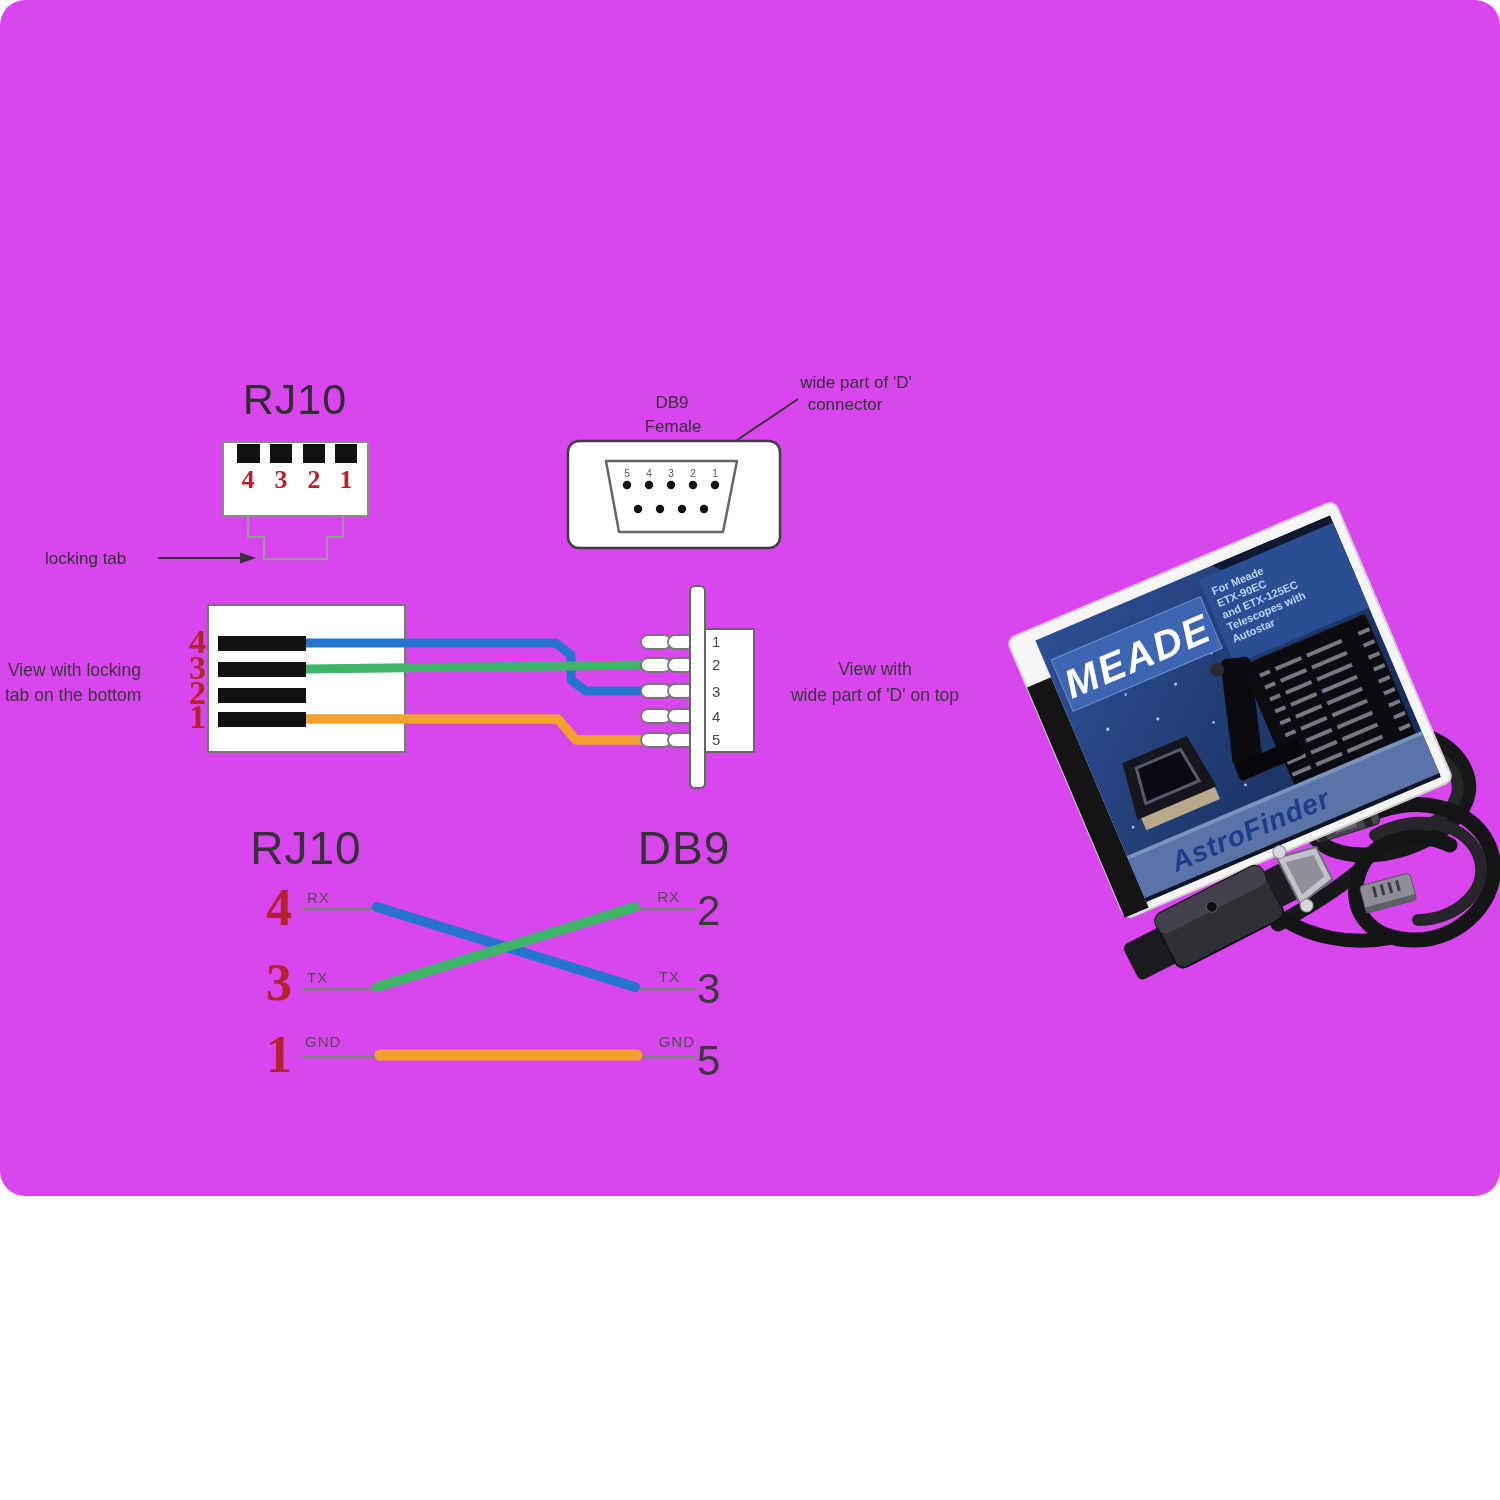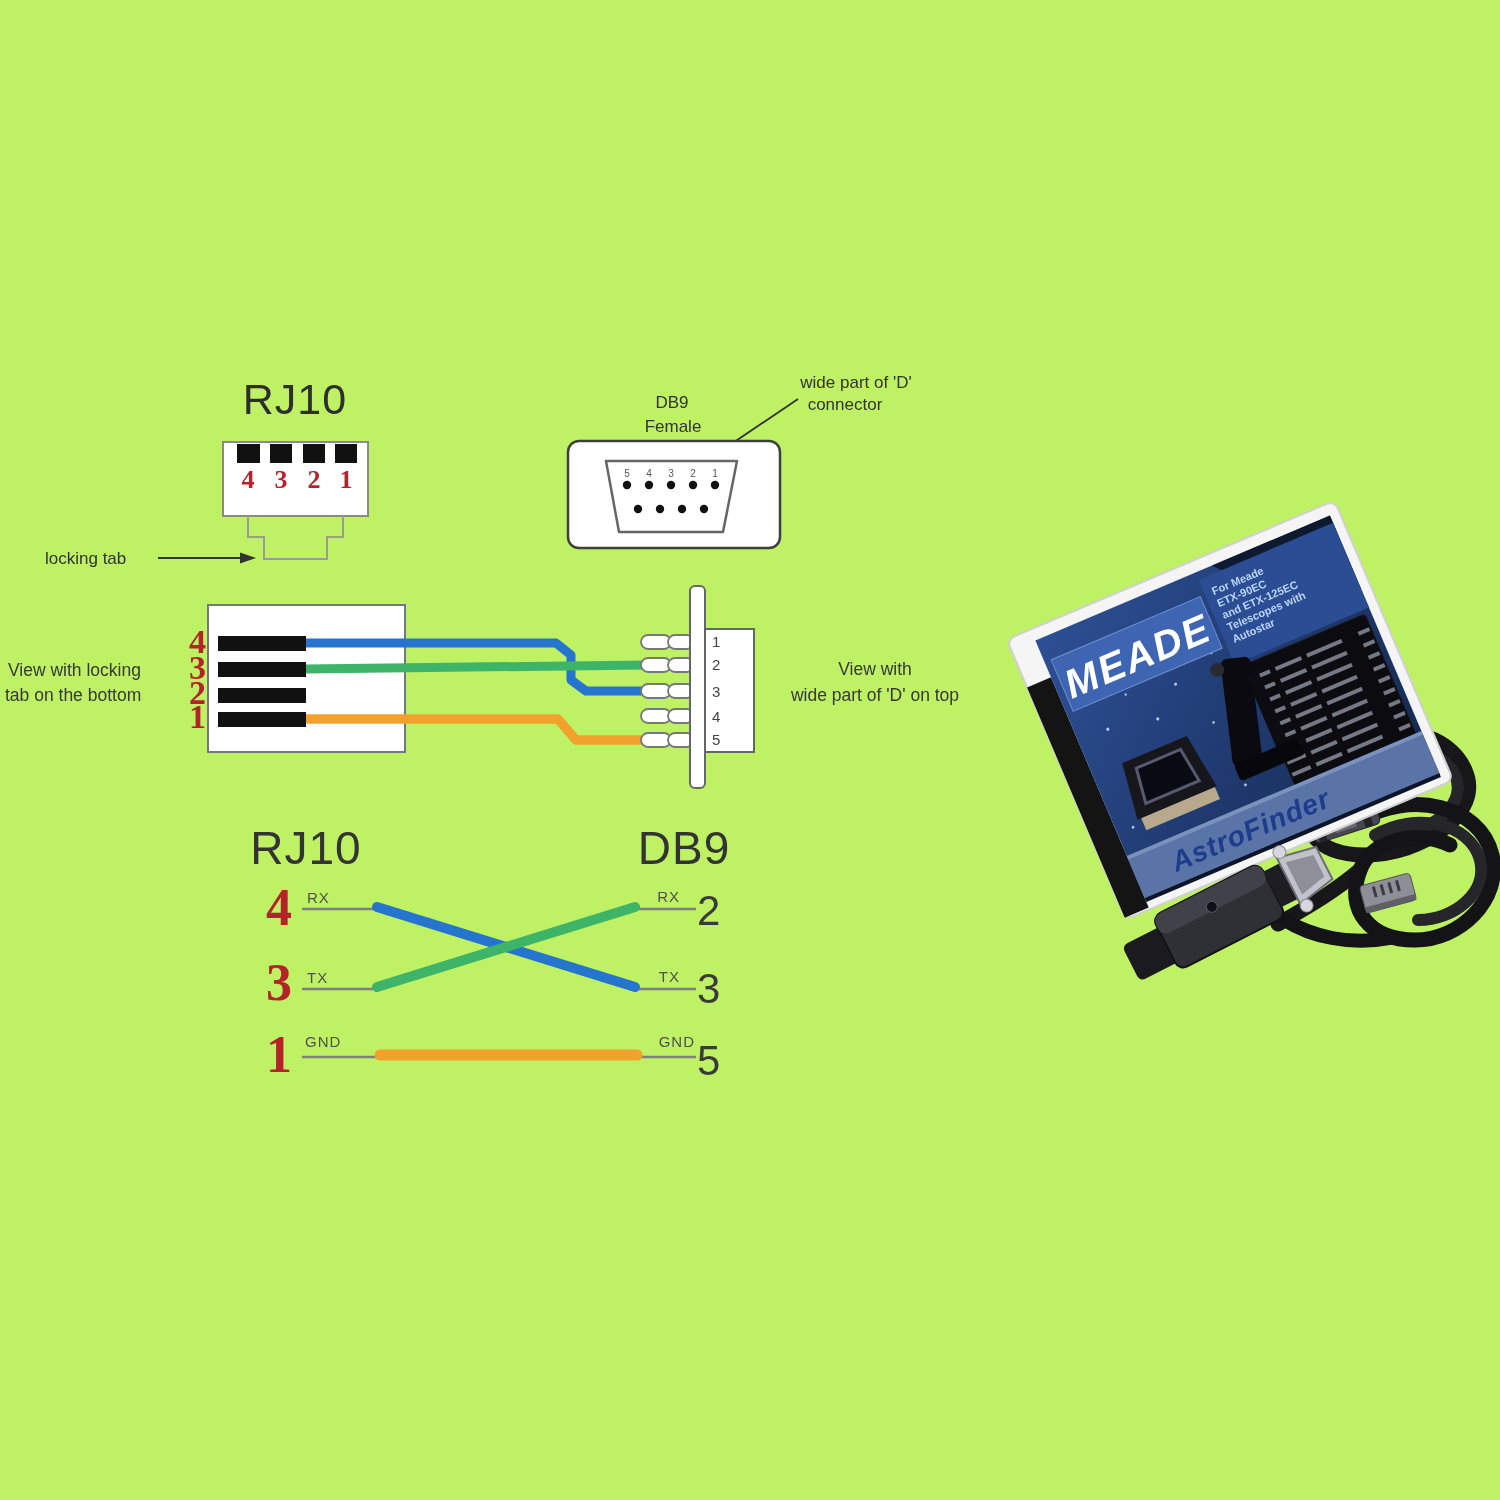--- a/index.html
+++ b/index.html
@@ -1,17 +1,17 @@
 <!DOCTYPE html>
 <html><head>
 <meta charset="utf-8">
 <style>
   html,body{margin:0;padding:0;background:#fff;}
-  .canvas{position:relative;width:1500px;height:1500px;background:#bef264;overflow:hidden;
-          font-family:"Liberation Sans",sans-serif;}
+  .canvas{position:relative;width:1500px;height:1196px;background:#d946ef;overflow:hidden;
+          font-family:"Liberation Sans",sans-serif;border-radius:25px;}
   svg{position:absolute;display:block;}
   #diagram-svg{left:0;top:0;}
   #photo-svg{left:1000px;top:440px;}
   text{font-family:"Liberation Sans",sans-serif;}
   .serifdigit{font-family:"Liberation Serif",serif;font-weight:bold;}
 </style>
 </head>
 <body>
 
 <div class="canvas">

